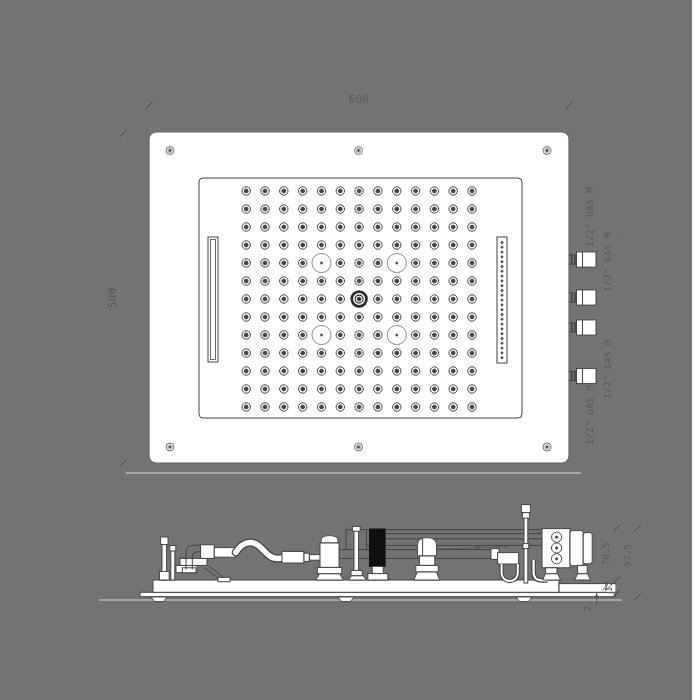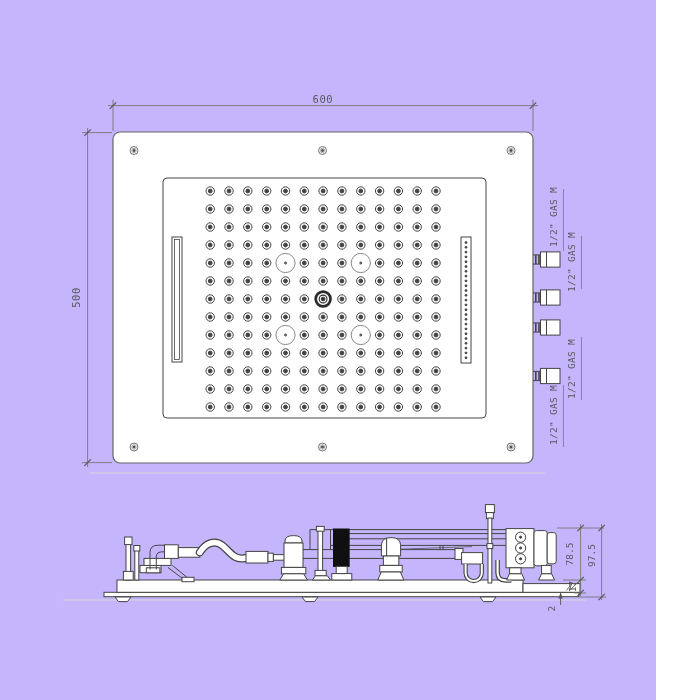--- a/index.html
+++ b/index.html
@@ -1,16 +1,16 @@
 <!DOCTYPE html>
 <html><head>
 <meta charset="utf-8">
 <style>
   html,body{margin:0;padding:0;background:#ffffff;}
-  .page{width:656px;height:700px;background:#c4b5fd;position:relative;overflow:hidden;}
+  .page{width:656px;height:700px;background:#737373;position:relative;overflow:hidden;padding-left:36px;}
   svg{display:block;}
   text{font-family:"DejaVu Sans Mono","Liberation Mono",monospace;fill:#5a5a5a;}
   .dimtxt{font-size:10.5px;letter-spacing:0.5px;}
   .dimtxt-sm{font-size:9.5px;}
   .conntxt{font-size:9.5px;letter-spacing:0.3px;}
 </style>
 </head>
 <body>
 
 <div class="page">

